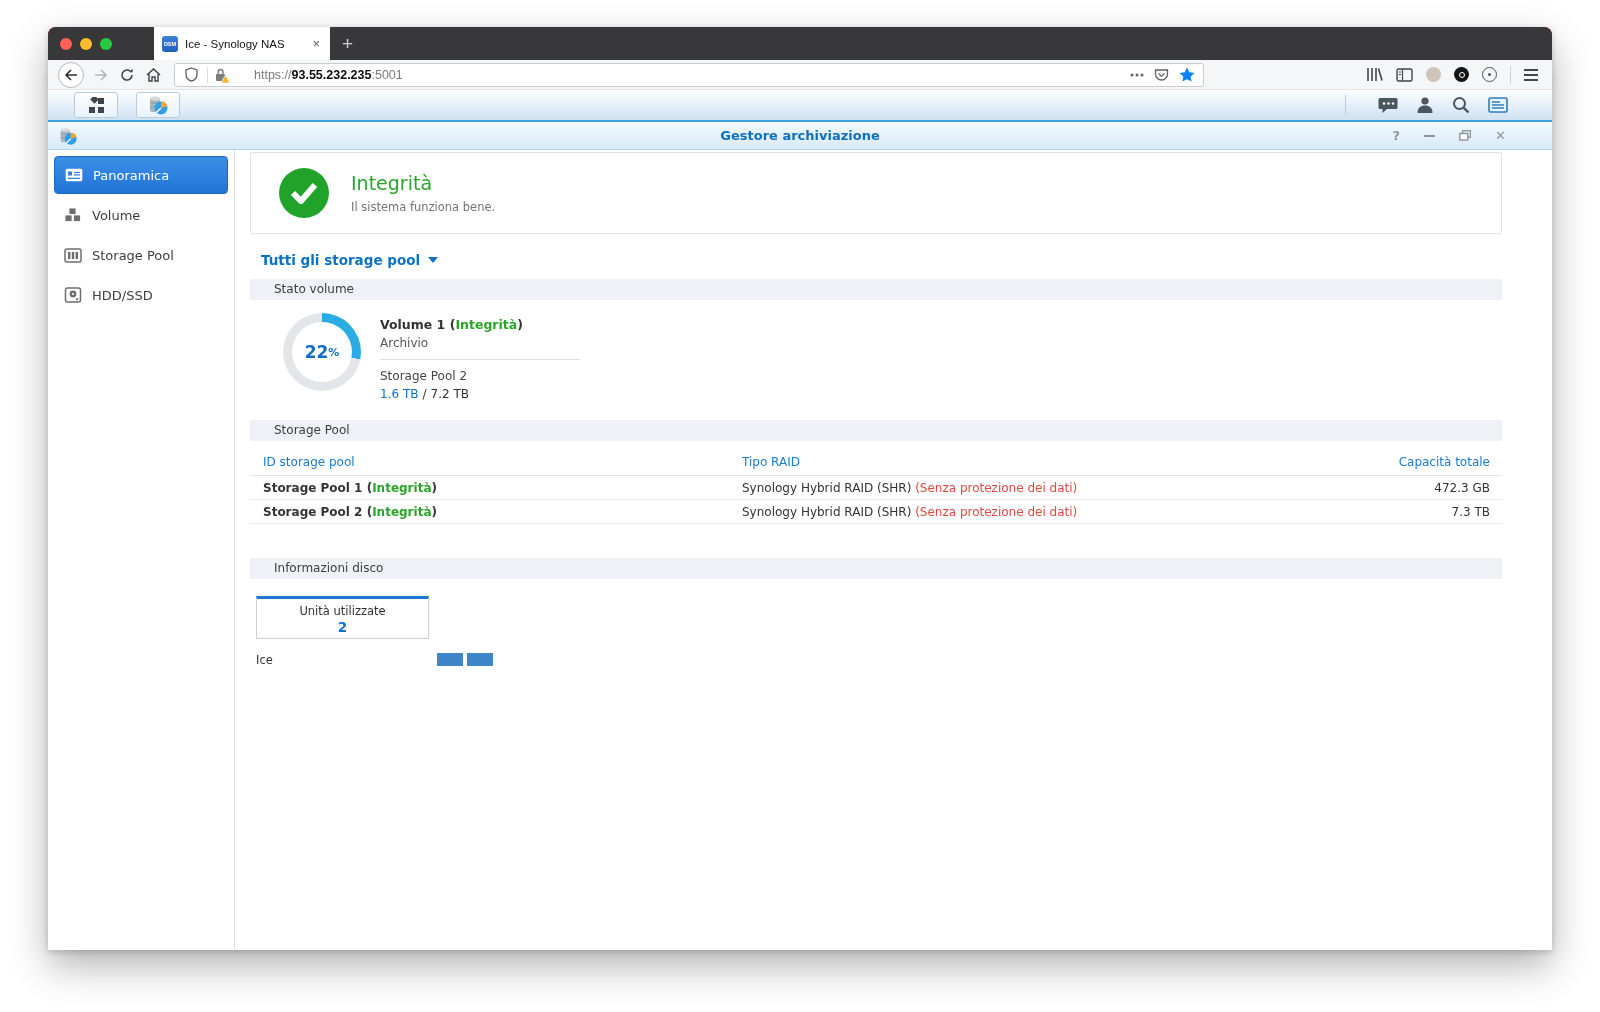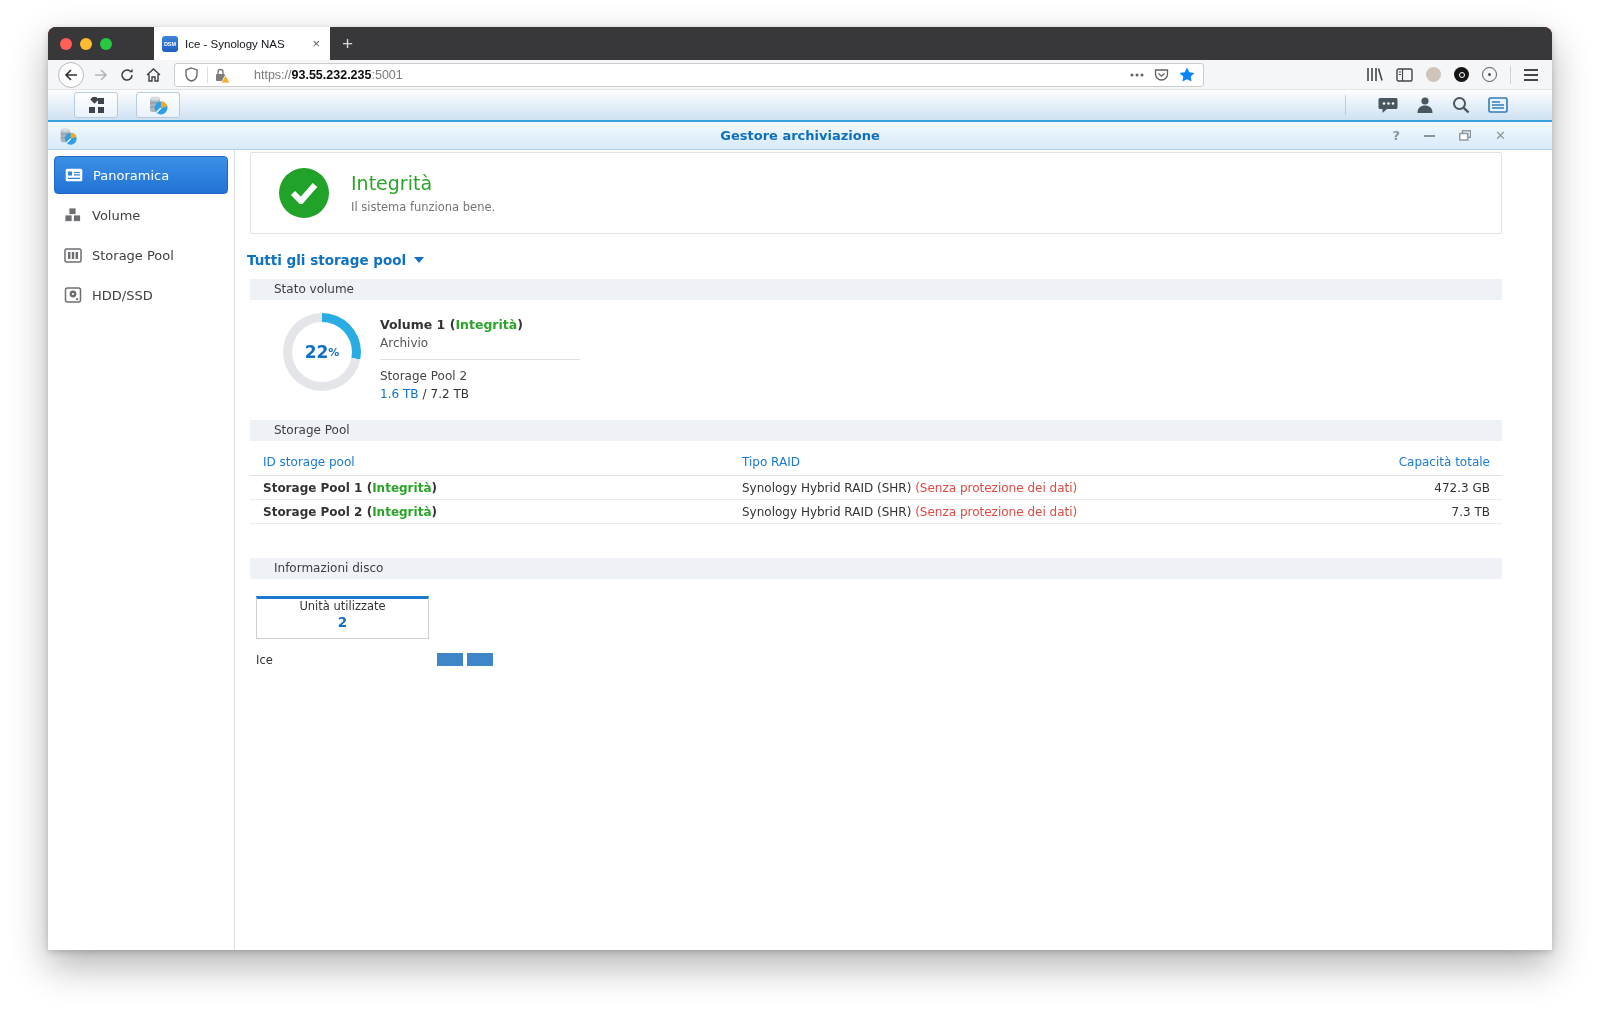--- a/index.html
+++ b/index.html
@@ -74,21 +74,21 @@
   .content { position:relative; flex:1; }
 
   .healthcard { position:absolute; left:15px; top:2px; width:1252px; height:82px;
                 border:1px solid #e2e2e2; border-radius:2px; background:#fff;
                 display:flex; align-items:center; padding-left:28px; gap:22px; }
   .checkcircle { width:50px; height:50px; border-radius:50%; background:#21a32a;
                  display:flex; align-items:center; justify-content:center; }
   .health-title { font-size:19px; color:#2aa42a; }
   .health-sub { font-size:11.5px; color:#757575; margin-top:6px; }
 
-  .poolfilter { position:absolute; left:12px; top:102px; display:flex; align-items:center; gap:8px;
+  .poolfilter { position:absolute; left:26px; top:102px; display:flex; align-items:center; gap:8px;
                 font-size:13.5px; font-weight:bold; color:#0d72c4; }
   .caret { width:0; height:0; border-left:5px solid transparent; border-right:5px solid transparent;
            border-top:6px solid #0d72c4; }
 
   .secbar { position:absolute; left:15px; width:1252px; height:21px; background:#eef1f5;
             font-size:12px; color:#3d3d3d; line-height:21px; padding-left:24px; }
   .secbar.b1 { top:129px; } .secbar.b2 { top:270px; } .secbar.b3 { top:408px; }
 
   .donut { position:absolute; left:48px; top:163px; width:78px; height:78px; border-radius:50%;
            background:conic-gradient(#29ace3 0 28%, #e3e5e8 28% 100%); }
@@ -112,21 +112,21 @@
   .p-head { display:flex; height:28px; align-items:center; border-bottom:1px solid #dfe2e6; color:#1a7ad4; }
   .p-row { display:flex; height:24px; align-items:center; border-bottom:1px solid #ededed; color:#333; }
   .c1 { flex:0 0 492px; padding-left:13px; }
   .c2 { flex:1; }
   .c3 { flex:0 0 150px; text-align:right; padding-right:12px; }
   .p-row .c1 { font-weight:bold; }
   .red { color:#dd4b42; }
 
   .diskcard { position:absolute; left:21px; top:446px; width:173px; height:43px;
               border:1px solid #cfcfcf; border-top:3px solid #1b79cf; background:#fff; text-align:center; }
-  .dc-label { font-size:11.5px; color:#333; }
+  .dc-label { font-size:11.5px; color:#333; margin-top:5px; }
   .dc-value { font-size:13.5px; font-weight:bold; color:#1070c8; margin-top:1px; }
   .hostlabel { position:absolute; left:21px; top:503px; font-size:11.5px; color:#333; }
   .slot { position:absolute; top:503px; width:26px; height:13px; background:#3e86c7; }
   .slot.s1 { left:202px; } .slot.s2 { left:232px; }
 
   svg { display:block; }
 </style>
 </head>
 <body>
 

